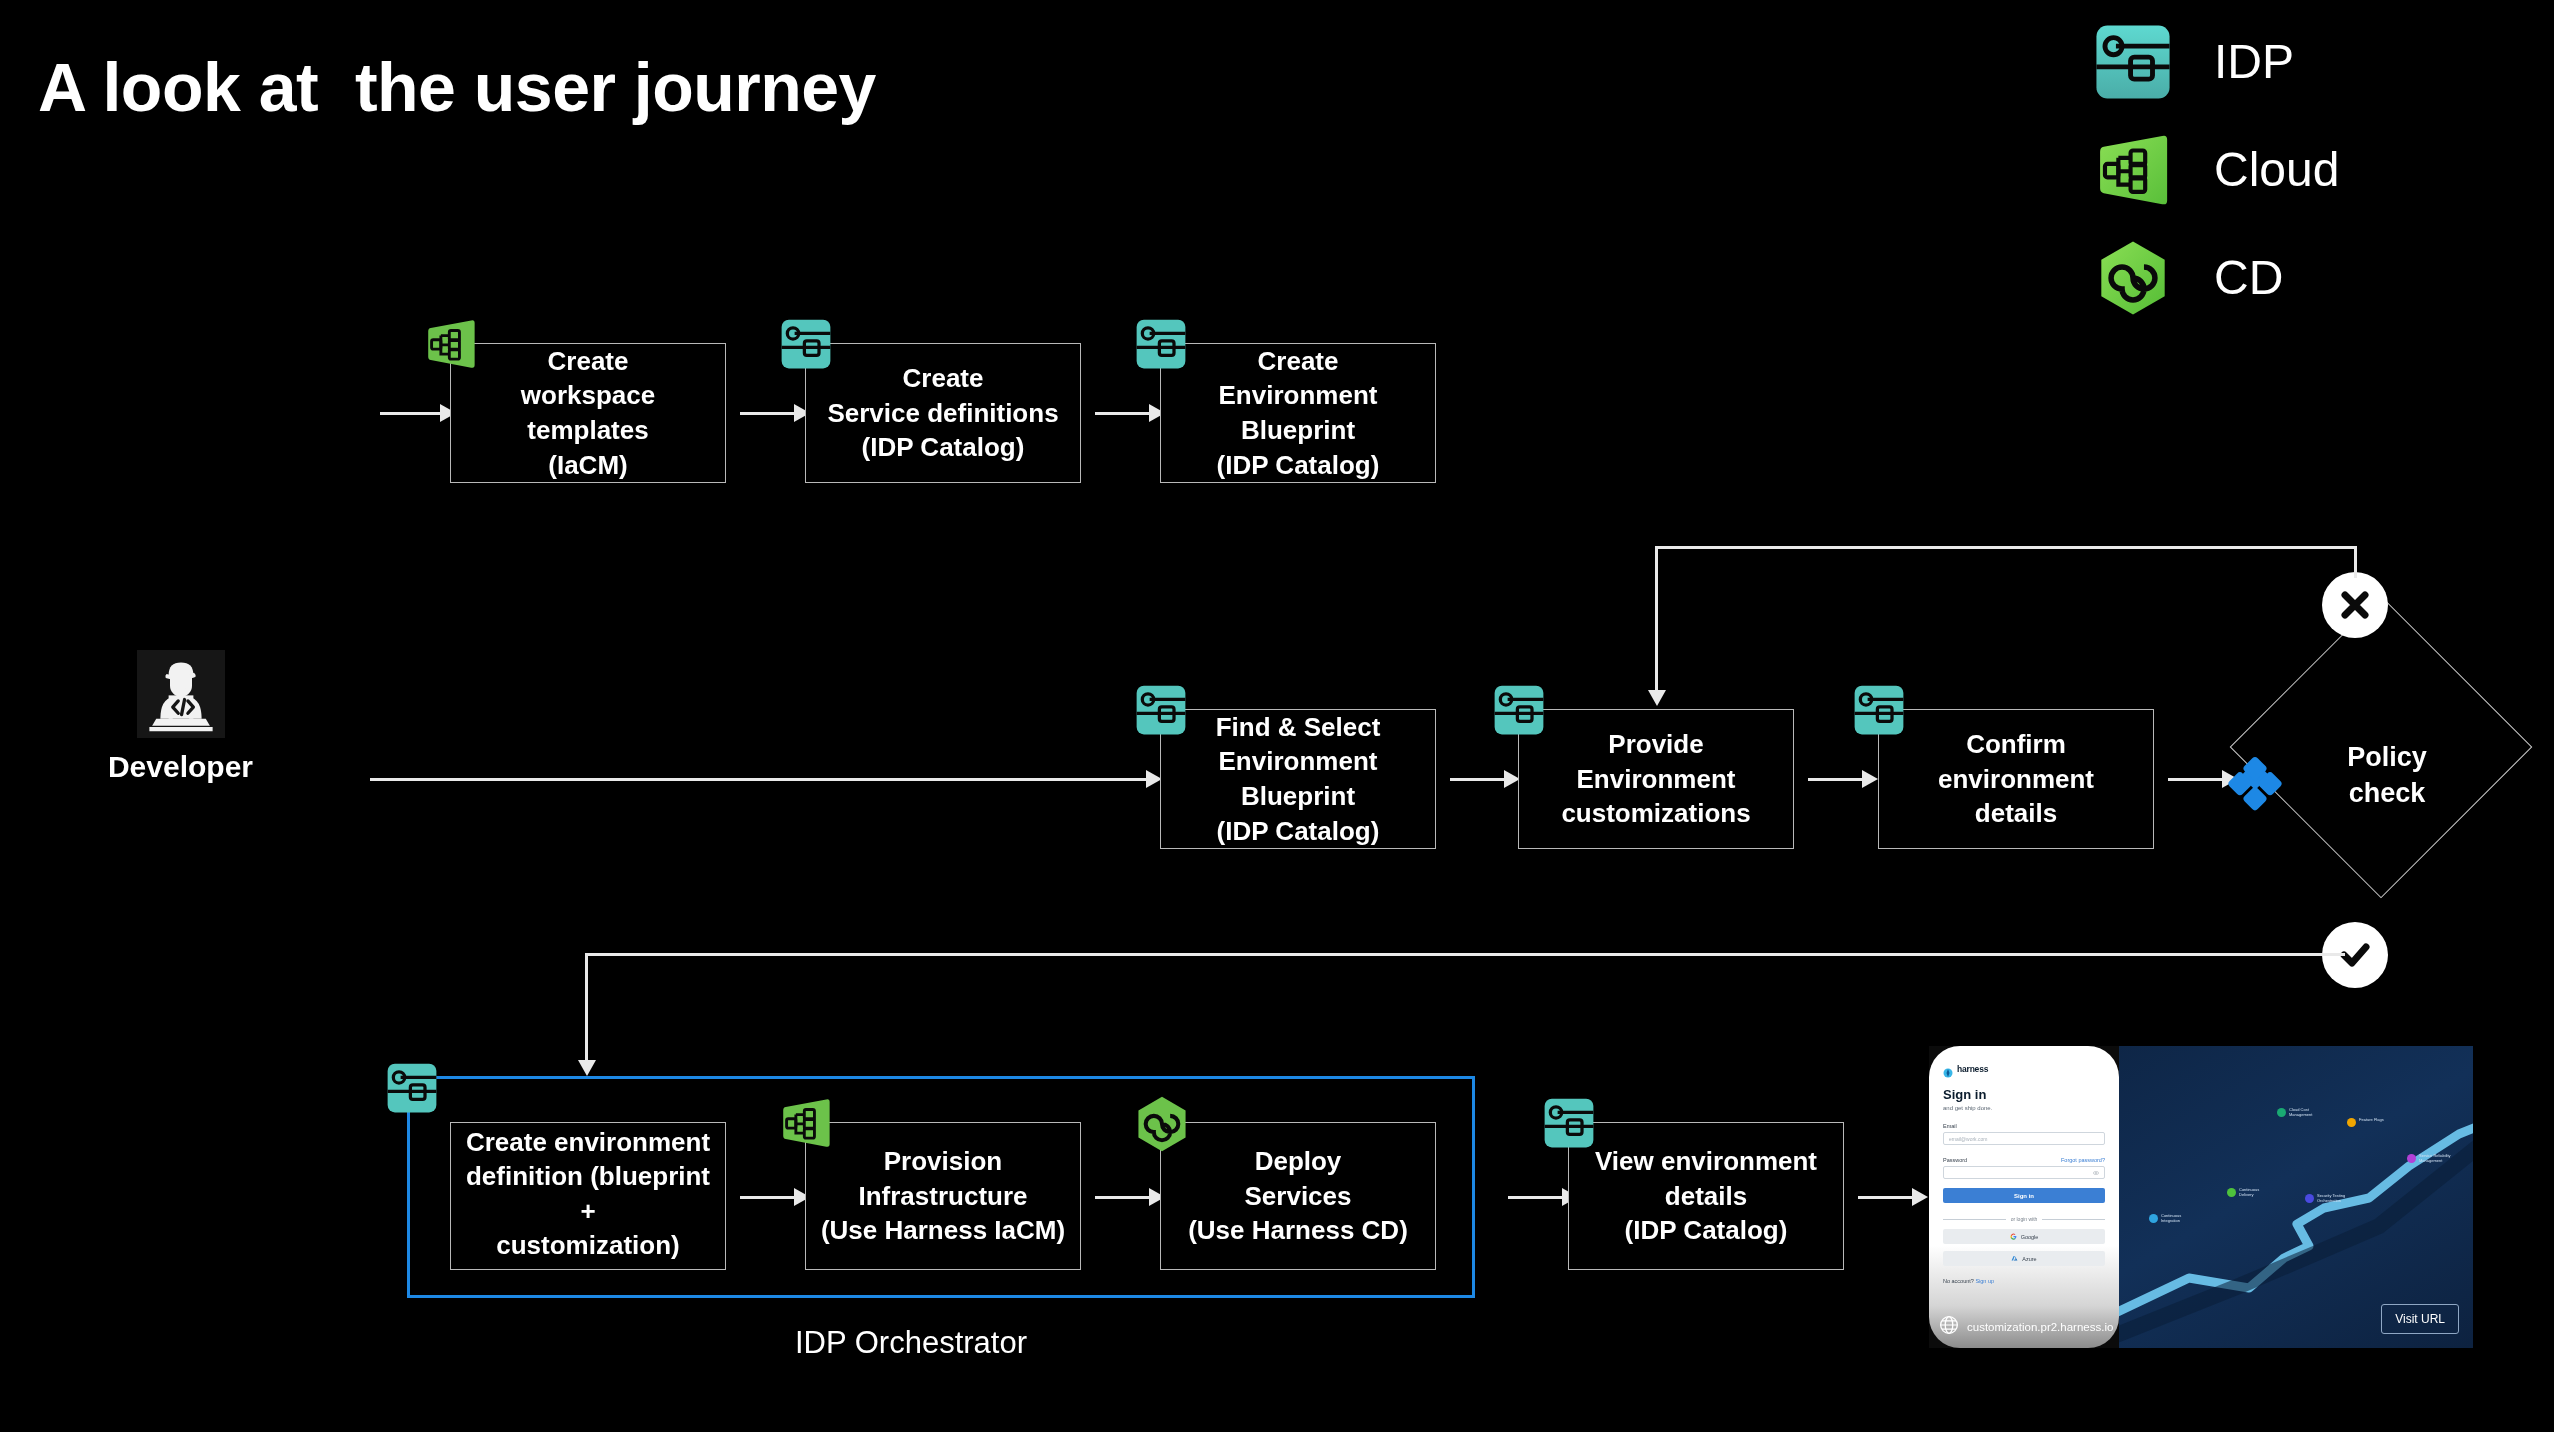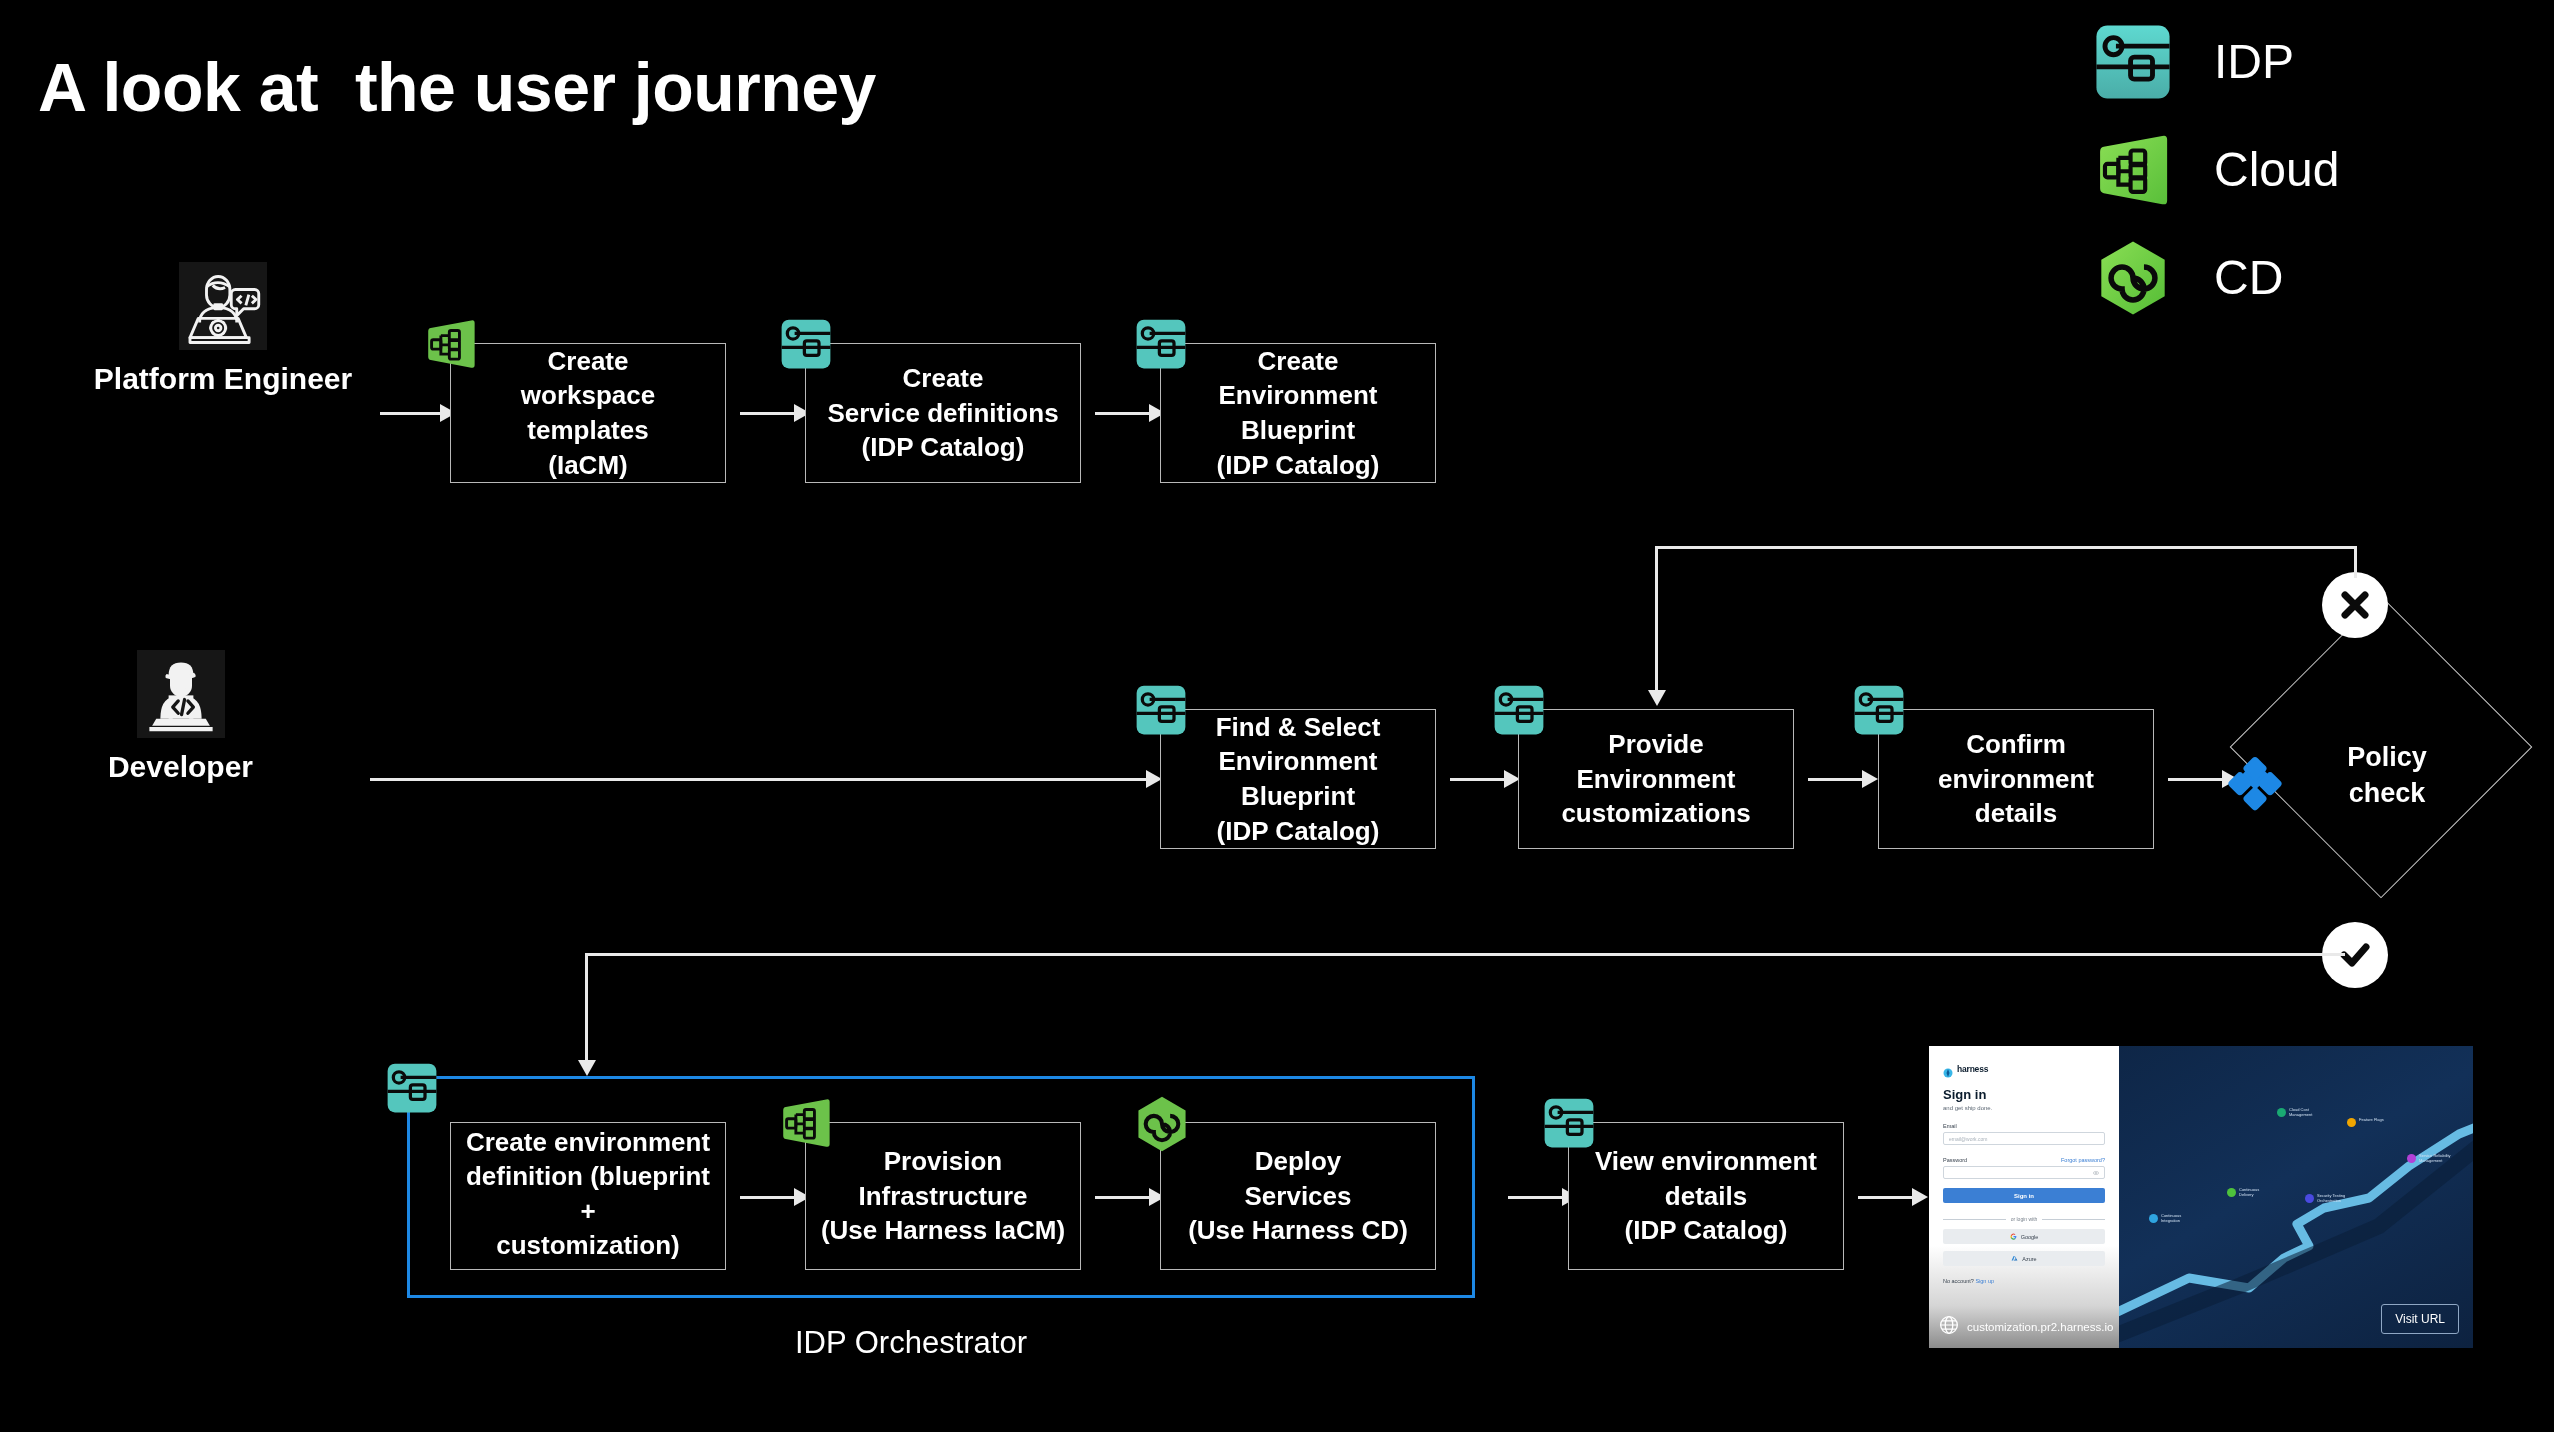--- a/index.html
+++ b/index.html
@@ -173,20 +173,21 @@
     background: #0b0b0b;
     display: flex;
     overflow: hidden;
   }
   .thumb-left {
     width: 190px; height: 100%;
     background: linear-gradient(#ffffff 0%, #ffffff 66%, #d5d5d5 86%, #8c8c8c 100%);
     position: relative;
     color: #12181f;
     padding: 18px 14px 0 14px;
+    border-radius: 31px;
   }
   .th-logo { display: flex; align-items: center; gap: 4px; margin-bottom: 14px; }
   .th-logo-mark { width: 10px; height: 10px; }
   .th-logo-text { font-size: 8.5px; font-weight: 700; letter-spacing: -0.2px; color: #0b1c2d; }
   .th-signin { font-size: 13px; font-weight: 700; color: #0b1c2d; line-height: 1; }
   .th-sub { font-size: 6px; color: #5c6773; margin-top: 4px; }
   .th-flabel { font-size: 5.5px; color: #39434f; margin-top: 12px; margin-bottom: 3px; }
   .th-input {
     height: 13px; border: 1px solid #cfd6dd; border-radius: 2px;
     background: #fff; font-size: 5px; color: #a8b1ba;
@@ -291,41 +292,20 @@
           </linearGradient>
             </defs>
           <path d="M32 2 L58 17 L58 47 L32 62 L6 47 L6 17 Z" fill="url(#lgC)"></path>
           <path d="M23 41 a9 9 0 1 1 9-9 a9 9 0 1 0 9-9 a9 9 0 0 1 0 18 a9 9 0 0 1-9-9 a9 9 0 1 1-9 9 Z" fill="none" stroke="#0a0a0a" stroke-width="4.5" stroke-linecap="round"></path>
         </svg>
       </span>
       <span class="legend-label">CD</span>
     </div>
   </div>
 
-  <div class="persona" style="left:83px; top:262px; width:280px;">
-    <div class="avatar">
-      <svg viewBox="0 0 64 64" width="88" height="88">
-        <g fill="none" stroke="#f2f2f2" stroke-width="2.1" stroke-linejoin="round">
-          <path d="M20 20 a8.5 9.5 0 0 1 17 0 v4 a8.5 9 0 0 1-17 0 Z"></path>
-          <path d="M20 18 q8-6 17 0"></path>
-          <path d="M24.5 17 q4 4 9 1.5"></path>
-          <path d="M26 31 h5 v3 h-5 Z"></path>
-          <path d="M15 44 q0-10 13-11 M42 44 q0-10-13-11"></path>
-          <path d="M14 41 h29 l6 14 h-41 Z"></path>
-          <path d="M8 55 h43 v3.5 h-43 Z"></path>
-          <circle cx="28.5" cy="48" r="5.4"></circle>
-          <circle cx="28.5" cy="48" r="2"></circle>
-          <path d="M28.5 41.4 v1.8 M28.5 52.8 v1.8 M22 48 h1.8 M33.2 48 h1.8 M24 43.5 l1.3 1.3 M31.7 50.9 l1.3 1.3 M33 43.5 l-1.3 1.3 M25.3 50.9 l-1.3 1.3"></path>
-          <path d="M41 20 h14 a3 3 0 0 1 3 3 v8 a3 3 0 0 1-3 3 h-8 l-5 5 v-5 h-1 a3 3 0 0 1-3-3 v-8 a3 3 0 0 1 3-3 Z"></path>
-          <path d="M45.5 24.5 l-3 2.8 l3 2.8 M53 24.5 l3 2.8 l-3 2.8 M50.8 23.8 l-2.2 7.8"></path>
-        </g>
-      </svg>
-    </div>
-    <div class="pname">Platform Engineer</div>
-  </div>
 
   <div class="hline" style="left:380px; top:412px; width:62px;"></div>
   <div class="arrowhead-r" style="left:440px; top:404px;"></div>
 
   <div class="node" style="left:450px; top:343px; width:276px; height:140px;">
     <span class="badge ico iacm">
       <svg viewBox="0 0 64 64">
         <path d="M8 13 L56 4 Q60 3 60 7 L60 57 Q60 61 56 60 L8 51 Q5 50.5 5 47 L5 17 Q5 13.5 8 13 Z" fill="#6cc24a"></path>
         <path d="M20 22 V44 H30 M20 33 H30 M20 22 H30" stroke="#0a0a0a" stroke-width="3.4" fill="none"></path>
         <rect x="30" y="16" width="12" height="12" rx="2" fill="none" stroke="#0a0a0a" stroke-width="3.4"></rect>

